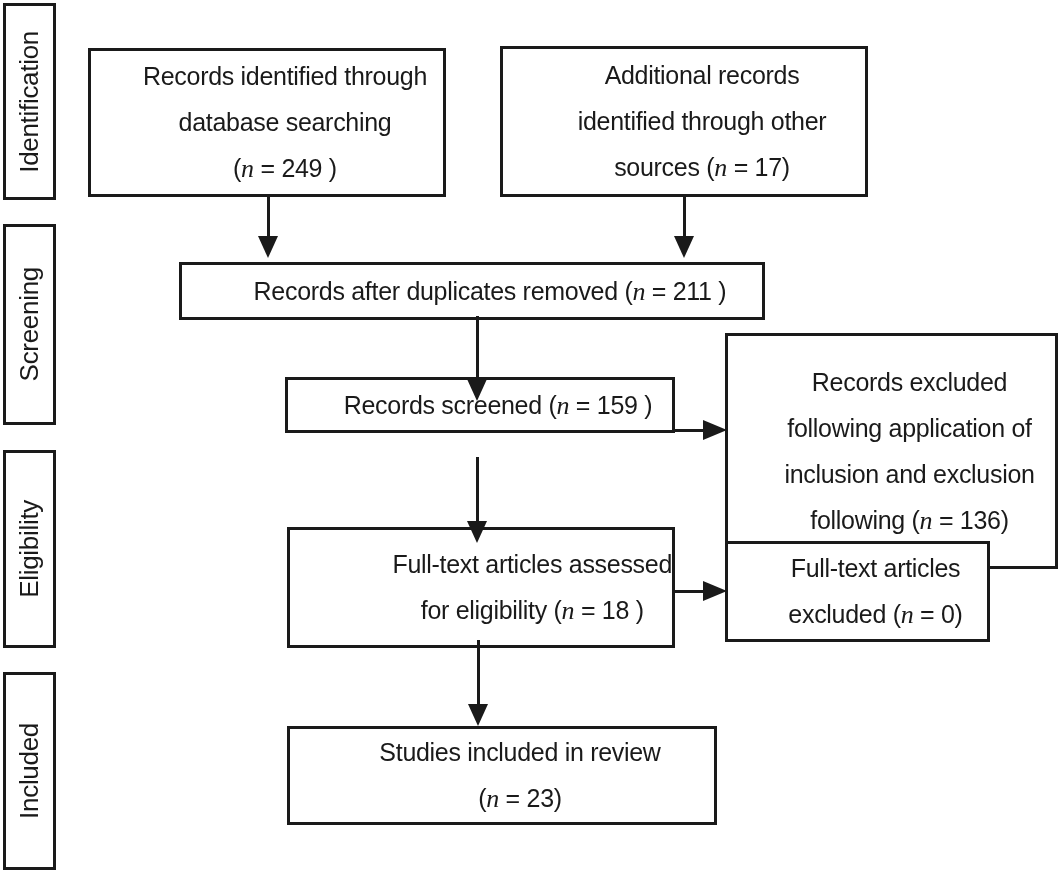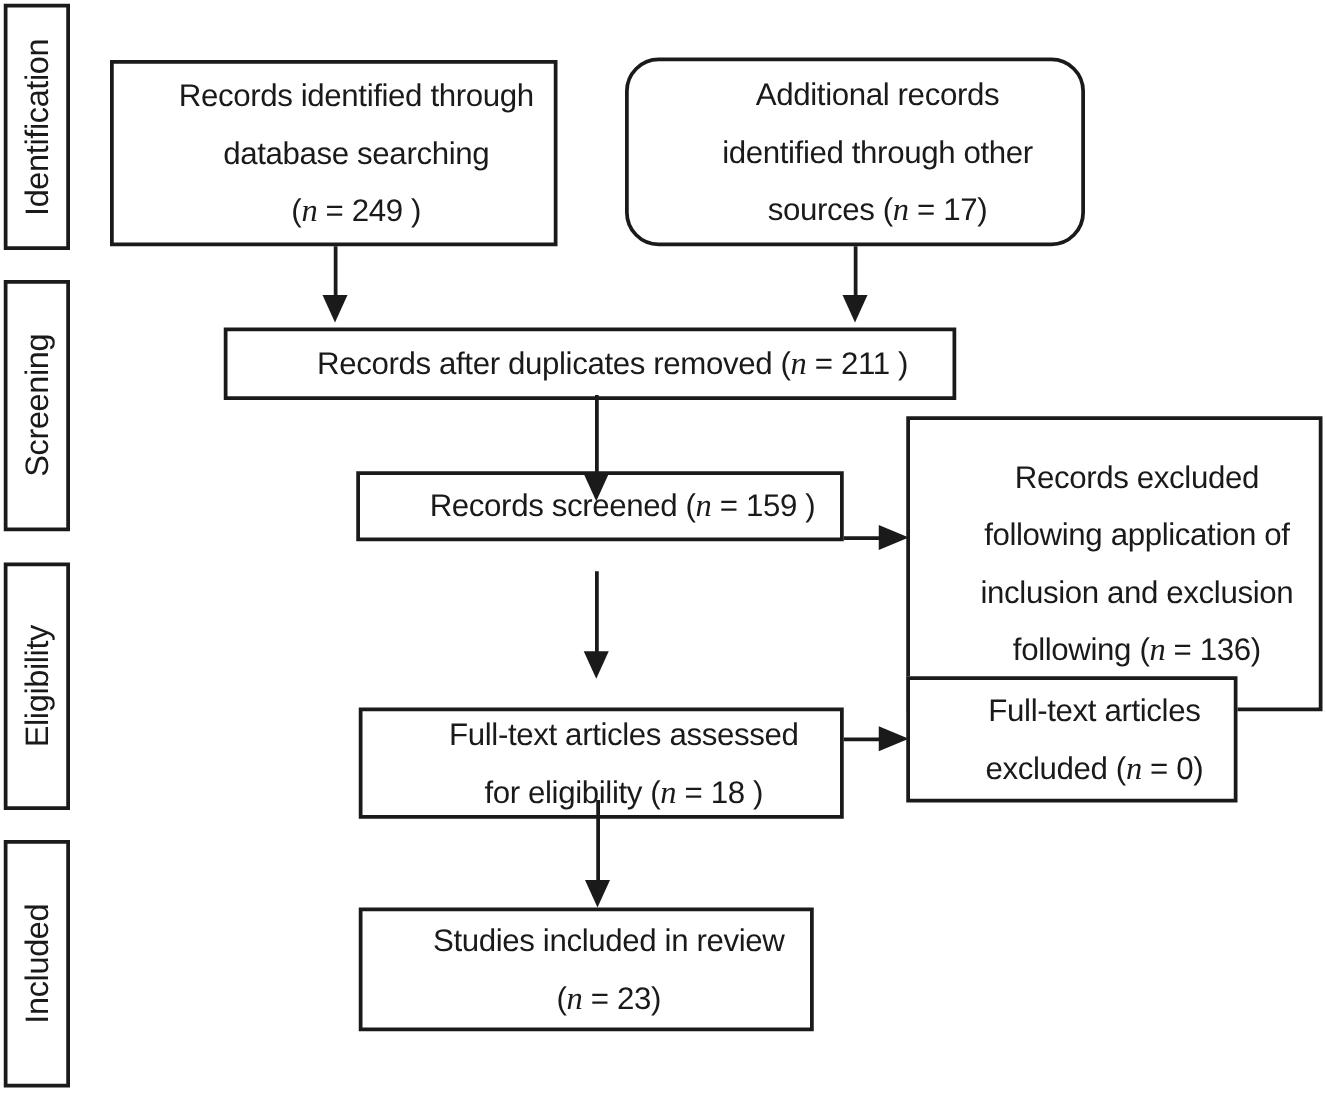--- a/index.html
+++ b/index.html
@@ -28,27 +28,27 @@
     letter-spacing: -0.3px;
     white-space: nowrap;
     padding-left: 36px;
   }
   .fbox i {
     font-family: "Liberation Serif", serif;
     font-style: italic;
     font-size: 26px;
   }
   .b0 { left: 88px;  top: 48px;  width: 358px; height: 149px; }
-  .b1 { left: 500px; top: 46px;  width: 368px; height: 151px; border-radius: 27px; }
+  .b1 { left: 500px; top: 46px;  width: 368px; height: 151px; }
   .b2 { left: 179px; top: 262px; width: 586px; height: 58px;  }
   .b3 { left: 285px; top: 377px; width: 390px; height: 56px;  }
   .b4 { left: 725px; top: 333px; width: 333px; height: 236px; }
-  .b5 { left: 287px; top: 566px; width: 388px; height: 89px;  }
+  .b5 { left: 287px; top: 527px; width: 388px; height: 121px; align-items: flex-end;  }
   .b6 { left: 725px; top: 541px; width: 265px; height: 101px; }
-  .b7 { left: 287px; top: 726px; width: 364px; height: 99px;  }
+  .b7 { left: 287px; top: 726px; width: 430px; height: 99px;  }
   
   .stage {
     position: absolute;
     box-sizing: border-box;
     border: 3px solid #1a1a1a;
     background: #ffffff;
     display: flex;
     align-items: center;
     justify-content: center;
   }

